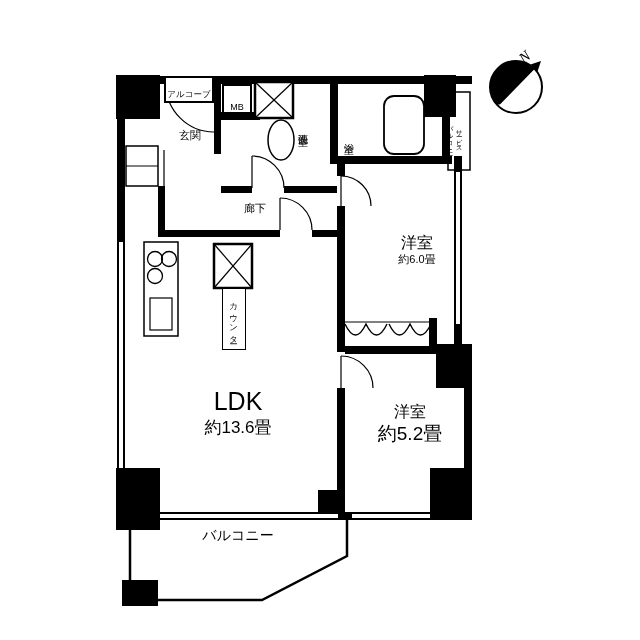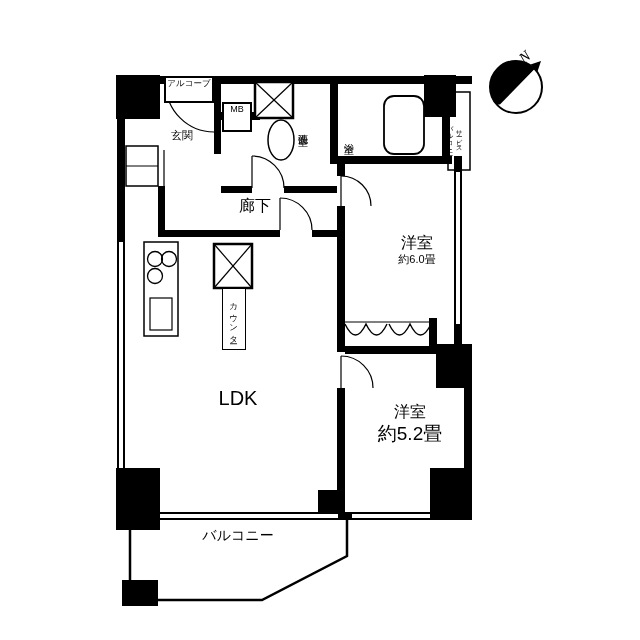--- a/index.html
+++ b/index.html
@@ -3,21 +3,21 @@
 <meta charset="utf-8">
 <style>
   html,body{margin:0;padding:0;background:#fff;}
   #plan{position:relative;width:640px;height:640px;background:#fff;overflow:hidden;
         font-family:"Liberation Sans",sans-serif;color:#000;}
   #plan-svg{position:absolute;left:0;top:0;}
   .wall,.pillar{position:absolute;background:#000;}
   .win-h{position:absolute;background:#fff;border-top:2px solid #000;border-bottom:2px solid #000;box-sizing:border-box;}
   .win-v{position:absolute;background:#fff;border-left:2px solid #000;border-right:2px solid #000;box-sizing:border-box;}
   .obox{position:absolute;background:#fff;border:2px solid #000;box-sizing:border-box;
-        display:flex;align-items:flex-start;justify-content:center;}
+        display:flex;align-items:flex-end;justify-content:center;}
   .tbox{position:absolute;background:#fff;border:1.5px solid #000;box-sizing:border-box;
         display:flex;align-items:center;justify-content:center;}
   .label{position:absolute;text-align:center;line-height:1.25;white-space:nowrap;}
   .vtext{writing-mode:vertical-rl;text-orientation:upright;letter-spacing:1px;white-space:normal;}
 </style>
 </head>
 <body>
 
 <div id="plan">
 
@@ -109,30 +109,30 @@
       <path d="M 534.4,68.6 A 26,26 0 0 0 497.6,105.4 Z" fill="#000"></path>
       <line x1="499" y1="104" x2="536" y2="66" stroke="#000" stroke-width="2"></line>
       <path d="M 541,61 L 530.5,64.5 L 537.5,71.5 Z" fill="#000"></path>
       <text x="524" y="64" transform="rotate(-40 524 64)" font-size="15" font-style="italic" font-family="Liberation Serif, serif">N</text>
     </g>
   </svg>
 
   <div class="obox" style="left:164px;top:76px;width:50px;height:27px;font-size:8.5px">
     <span>アルコーブ</span>
   </div>
-  <div class="obox" style="left:222px;top:102px;width:30px;height:30px;font-size:9px">
+  <div class="obox" style="left:222px;top:84px;width:30px;height:30px;font-size:9px">
     <span>MB</span>
   </div>
   <div class="tbox" style="left:222px;top:288px;width:24px;height:62px;font-size:8.5px">
     <span class="vtext">カウンター</span>
   </div>
 
-  <div class="label" style="left:160px;top:129px;width:44px;font-size:11px">玄関</div>
+  <div class="label" style="left:168px;top:129px;width:44px;font-size:11px">玄関</div>
 
-  <div class="label" style="left:233px;top:196px;width:44px;font-size:16px">廊下</div>
+  <div class="label" style="left:233px;top:202px;width:44px;font-size:11px">廊下</div>
 
   <div class="label vtext" style="left:296px;top:94px;height:66px;font-size:10px">洗面室</div>
 
   <div class="label vtext" style="left:342px;top:112px;height:48px;font-size:10px">浴室</div>
 
   <div class="label vtext" style="left:446px;top:100px;height:74px;font-size:6.5px;letter-spacing:0.5px;line-height:1.4">
     <span>サービス</span><br>
     <span>バルコニー</span>
   </div>
 
@@ -140,18 +140,19 @@
     <div style="font-size:16px">洋室</div>
     <div style="font-size:11px">約6.0畳</div>
   </div>
 
   <div class="label" style="left:368px;top:402px;width:84px">
     <div style="font-size:16px">洋室</div>
     <div style="font-size:19px">約5.2畳</div>
   </div>
 
   <div class="label" style="left:168px;top:386px;width:140px">
-    <div style="font-size:20px">LDK</div>
+    <div style="font-size:25px">LDK</div>
+    <div style="font-size:17px">約13.6畳</div>
   </div>
 
   <div class="label" style="left:190px;top:527px;width:96px;font-size:14px">バルコニー</div>
 
 </div>
 
 </body></html>

